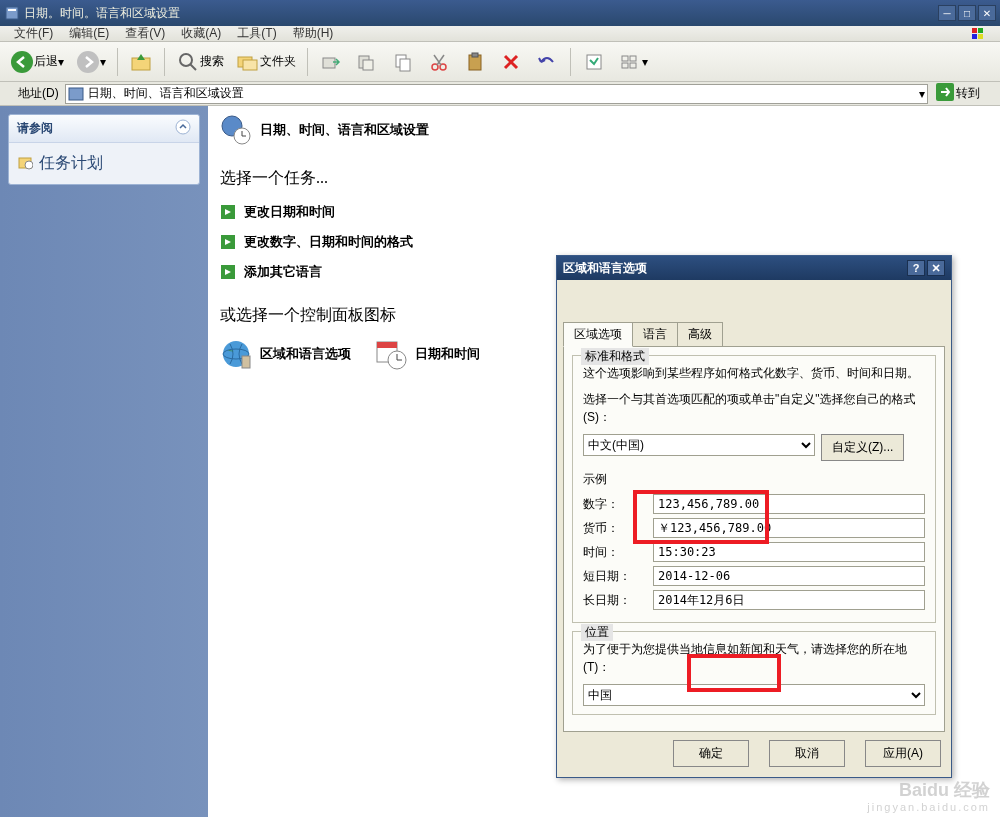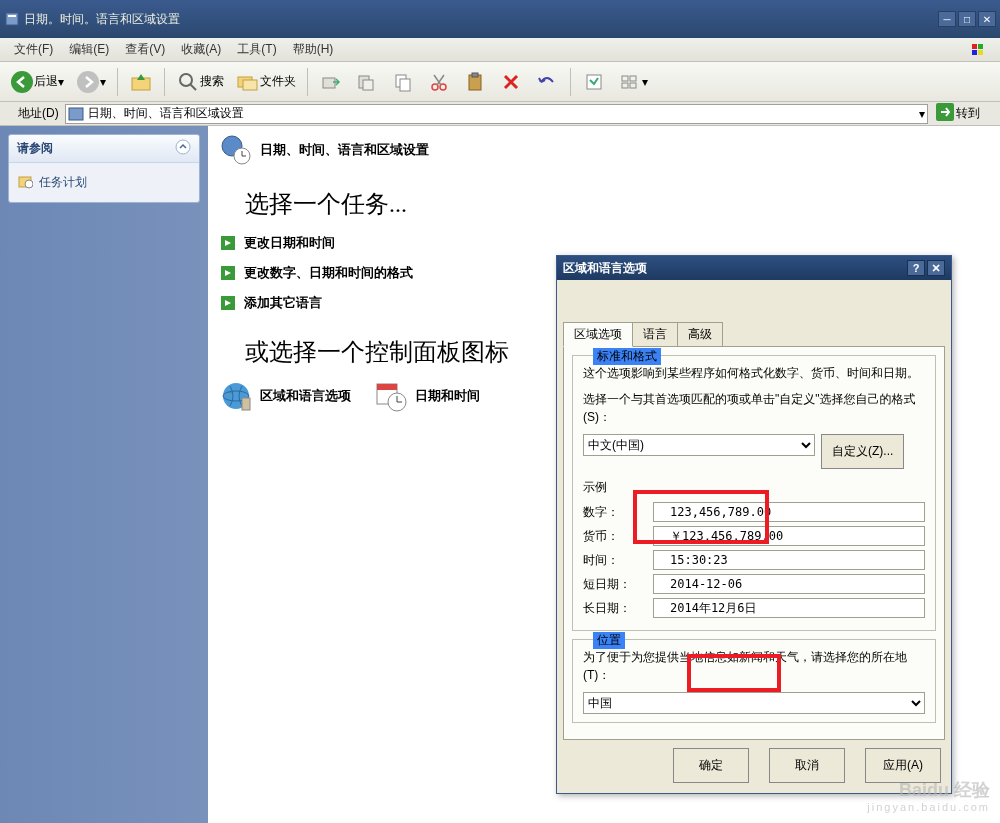--- a/index.html
+++ b/index.html
@@ -1,26 +1,26 @@
 <!DOCTYPE html>
 <html><head>
   <meta charset="utf-8">
   <style>
     * { box-sizing: border-box; margin: 0; padding: 0; font-family: "Microsoft YaHei", SimSun, Arial, sans-serif; }
     body { width: 1000px; height: 823px; background: #fff; overflow: hidden; position: relative; }
     
     
-    .titlebar { height: 38px; background: linear-gradient(to bottom, #3b5b8f, #2a486e); display: flex; align-items: center; padding: 0 4px; color: #f0f0e0; font-size: 12px; }
+    .titlebar { height: 26px; background: linear-gradient(to bottom, #3b5b8f, #2a486e); display: flex; align-items: center; padding: 0 4px; color: #f0f0e0; font-size: 12px; }
     .titlebar .icon { width: 16px; height: 16px; margin-right: 4px; display: flex; align-items: center; justify-content: center; }
     .titlebar .title { flex: 1; }
     .titlebar .winbtns { display: flex; gap: 2px; }
     .titlebar .winbtn { width: 18px; height: 16px; background: #4a6a9a; border: 1px solid #2a4060; display: flex; align-items: center; justify-content: center; font-size: 10px; color: #fff; cursor: pointer; }
     
     
-    .menubar { height: 24px; background: linear-gradient(to bottom, #f0f0ec, #e2e2da); border-bottom: 1px solid #c0c0b8; display: flex; align-items: center; padding: 0 6px; font-size: 12px; color: #333; }
+    .menubar { height: 16px; background: linear-gradient(to bottom, #f0f0ec, #e2e2da); border-bottom: 1px solid #c0c0b8; display: flex; align-items: center; padding: 0 6px; font-size: 12px; color: #333; }
     .menubar .menuitem { padding: 2px 8px; cursor: pointer; }
     .menubar .flag { margin-left: auto; width: 24px; height: 16px; }
     
     
     .toolbar { height: 40px; background: linear-gradient(to bottom, #f8f8f4, #e8e8e0); border-bottom: 1px solid #c0c0b8; display: flex; align-items: center; padding: 0 6px; gap: 4px; }
     .toolbar .tbtn { display: flex; align-items: center; gap: 0; padding: 2px 4px; font-size: 12px; cursor: pointer; }
     .toolbar .sep { width: 1px; height: 28px; background: #c0c0b8; margin: 0 3px; }
     .tb-icon { width: 24px; height: 24px; display: inline-flex; align-items: center; justify-content: center; }
     
     
@@ -28,56 +28,56 @@
     .addressbar .addrlabel { padding: 0 2px; }
     .addressbar .addrfield { flex: 1; height: 20px; background: #fff; border: 1px solid #a0a098; display: flex; align-items: center; padding: 0 2px; gap: 4px; }
     .addressbar .addrfield .addricon { width: 16px; height: 16px; }
     .addressbar .gobtn { display: flex; align-items: center; gap: 2px; padding: 2px 4px; cursor: pointer; }
     
     
     .content { display: flex; height: calc(100% - 112px); }
     .sidebar { width: 208px; background: linear-gradient(to right, #6d88b5, #7892bc); padding: 8px; }
     .sidepanel { background: #eef2f8; border: 1px solid #9db3d4; border-radius: 3px; }
     .sidepanel-header { display: flex; align-items: center; justify-content: space-between; padding: 4px 8px; background: linear-gradient(to bottom, #fafcfe, #e0e8f4); border-bottom: 1px solid #c8d4e8; font-size: 12px; font-weight: bold; color: #2a4874; border-radius: 3px 3px 0 0; }
-    .sidepanel-body { padding: 8px; font-size: 12px; }
+    .sidepanel-body { padding: 8px; font-size: 16px; }
     .sidepanel-body .sitem { display: flex; align-items: center; gap: 6px; padding: 2px 0; cursor: pointer; color: #2a4874; }
     
     .mainpane { flex: 1; background: #fff; padding: 0; position: relative; }
     .mainheader { display: flex; align-items: center; gap: 8px; padding: 8px 12px; font-size: 13px; font-weight: bold; }
     .mainheader .hicon { width: 32px; height: 32px; }
     
-    .section-title { font-family: SimSun, serif; font-size: 24px; padding: 14px 12px 4px; margin-left: 25px; }
+    .section-title { font-family: SimSun, serif; font-size: 16px; padding: 14px 12px 4px; }
     .task-list { padding: 4px 12px; }
     .task-item { display: flex; align-items: center; gap: 8px; padding: 6px 0; font-size: 13px; font-weight: bold; cursor: pointer; }
     .task-arrow { width: 16px; height: 16px; display: inline-flex; align-items: center; justify-content: center; }
     
     .cp-icons { display: flex; gap: 24px; padding: 8px 12px; }
     .cp-icon { display: flex; align-items: center; gap: 8px; cursor: pointer; font-size: 13px; font-weight: bold; }
     .cp-iconimg { width: 32px; height: 32px; }
     
     
     .dialog { position: absolute; left: 556px; top: 255px; width: 396px; background: #ece9d8; border: 1px solid #3a5a88; box-shadow: 2px 2px 6px rgba(0,0,0,0.3); }
     .dialog-title { height: 24px; background: linear-gradient(to bottom, #2d4f80, #1e3a62); color: #fff; display: flex; align-items: center; padding: 0 6px; font-size: 12px; font-weight: bold; }
     .dialog-title .dtitle { flex: 1; }
     .dialog-title .dbtn { width: 18px; height: 16px; background: #4a6a9a; border: 1px solid #1a3050; margin-left: 2px; display: flex; align-items: center; justify-content: center; font-size: 11px; cursor: pointer; }
     .dialog-body { padding: 6px; }
     .tabs { display: flex; }
     .tab { padding: 3px 10px; font-size: 12px; background: #ece9d8; border: 1px solid #a0a090; border-bottom: none; margin-right: -1px; cursor: pointer; margin-top: 36px; }
     .tab.active { background: #fcfcf8; position: relative; z-index: 2; border-bottom: 1px solid #fcfcf8; margin-bottom: -1px; }
     .tabpanel { border: 1px solid #a0a090; background: #fcfcf8; padding: 8px; }
     
     .fieldset { border: 1px solid #c0c0b0; padding: 8px 10px; margin-bottom: 8px; font-size: 12px; position: relative; }
-    .fieldset .legend { position: absolute; top: -8px; left: 8px; background: #3b82f6; padding: 0 4px; font-size: 12px; margin-left: 12px; }
+    .fieldset .legend { position: absolute; top: -8px; left: 8px; background: #e5e5e5; padding: 0 4px; font-size: 12px; }
     .fieldset .desc { margin-bottom: 8px; line-height: 1.5; }
     .fieldrow { display: flex; align-items: center; gap: 6px; margin-bottom: 4px; }
     .fieldrow .flabel { width: 64px; font-size: 12px; }
-    .fieldrow .fvalue { flex: 1; height: 20px; background: #fff; border: 1px solid #a0a090; padding: 1px 16px; font-size: 12px; font-family: monospace; display: flex; align-items: center; }
+    .fieldrow .fvalue { flex: 1; height: 20px; background: #fff; border: 1px solid #a0a090; padding: 1px 4px; font-size: 12px; font-family: monospace; display: flex; align-items: center; }
     .fieldset select { width: 232px; height: 22px; font-size: 12px; background: #fff; border: 1px solid #a0a090; }
     .fieldset select.full { width: 100%; }
-    .dlg-btn { height: 35px; padding: 0 10px; font-size: 12px; background: #ece9d8; border: 1px solid #888; cursor: pointer; }
+    .dlg-btn { height: 27px; padding: 0 10px; font-size: 12px; background: #ece9d8; border: 1px solid #888; cursor: pointer; }
     .dlg-footer { display: flex; justify-content: flex-end; gap: 20px; padding: 8px 4px 4px; }
     .dlg-footer .dlg-btn { width: 76px; }
     
     .highlight-red { border: 4px solid #ed1c24; position: absolute; pointer-events: none; }
     .hl1 { left: 633px; top: 490px; width: 136px; height: 54px; }
     .hl2 { left: 687px; top: 654px; width: 94px; height: 38px; }
     
     .watermark { position: absolute; right: 10px; bottom: 10px; color: rgba(180,180,180,0.6); font-size: 18px; font-weight: bold; text-align: right; line-height: 1.1; }
     .watermark .wm2 { font-size: 11px; font-weight: normal; letter-spacing: 2px; }
   </style>

